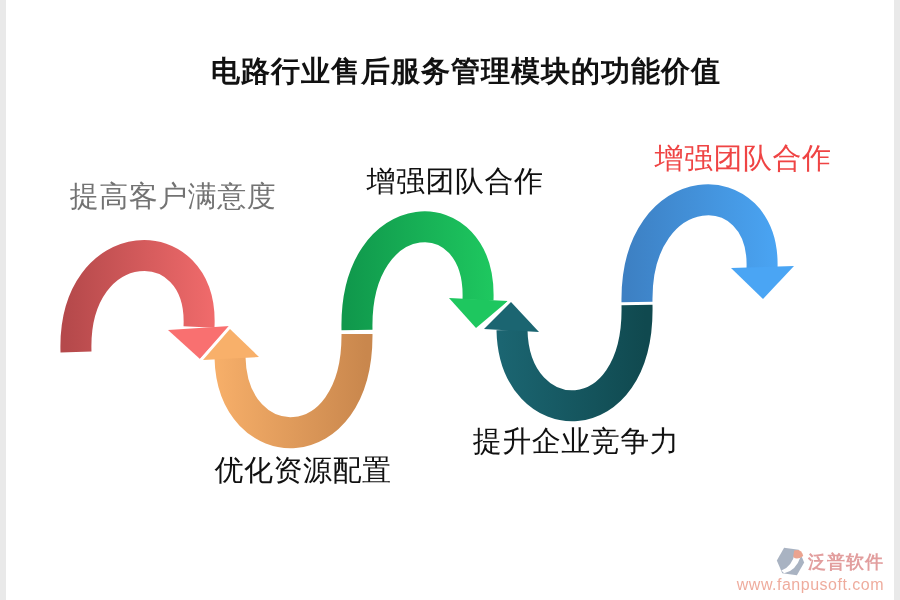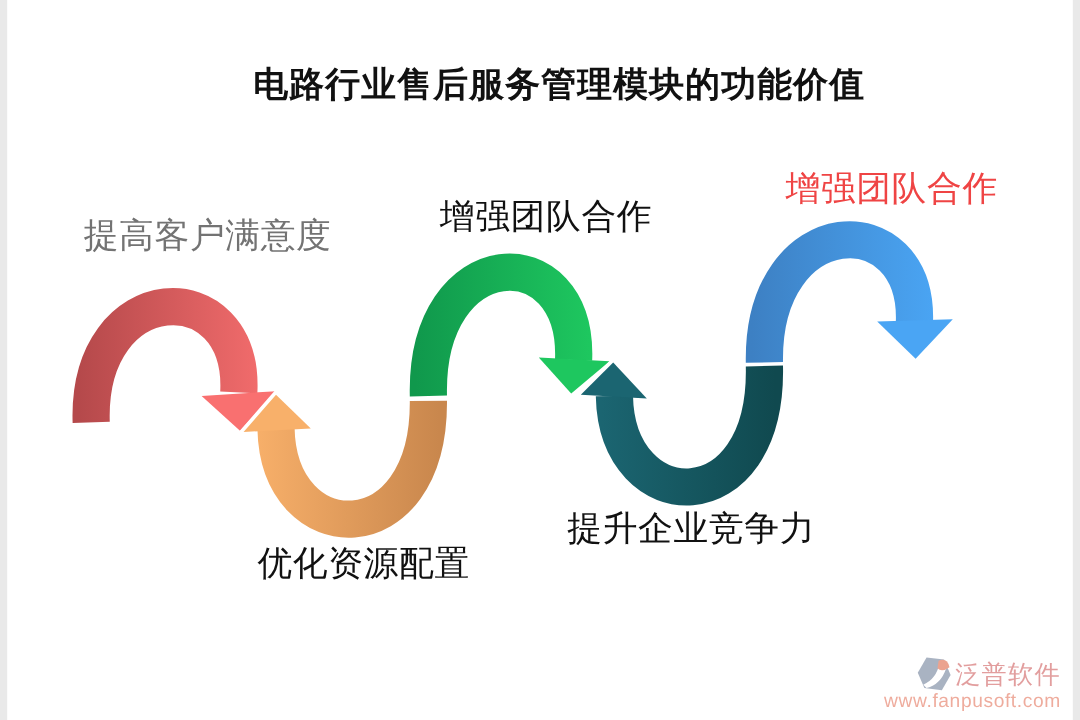--- a/index.html
+++ b/index.html
@@ -30,21 +30,21 @@
     line-height:30px;
     white-space:nowrap;
     letter-spacing:0.5px;
   }
   .watermark{
     position:absolute;right:10px;bottom:6px;
     display:flex;flex-direction:column;align-items:flex-end;
     opacity:0.85;
   }
   .wm-row{display:flex;align-items:center;gap:2px;}
-  .wm-brand{font-size:21px;font-weight:400;letter-spacing:1px;}
+  .wm-brand{font-size:18px;font-weight:700;letter-spacing:1px;}
   .wm-url{font-size:16px;letter-spacing:0.5px;margin-top:-1px;}
 </style>
 </head>
 <body>
 
 <div class="stage">
 
   <div class="title" style="color: rgb(17, 17, 17);">
     <div>电路行业售后服务管理模块的功能价值</div>
   </div>

